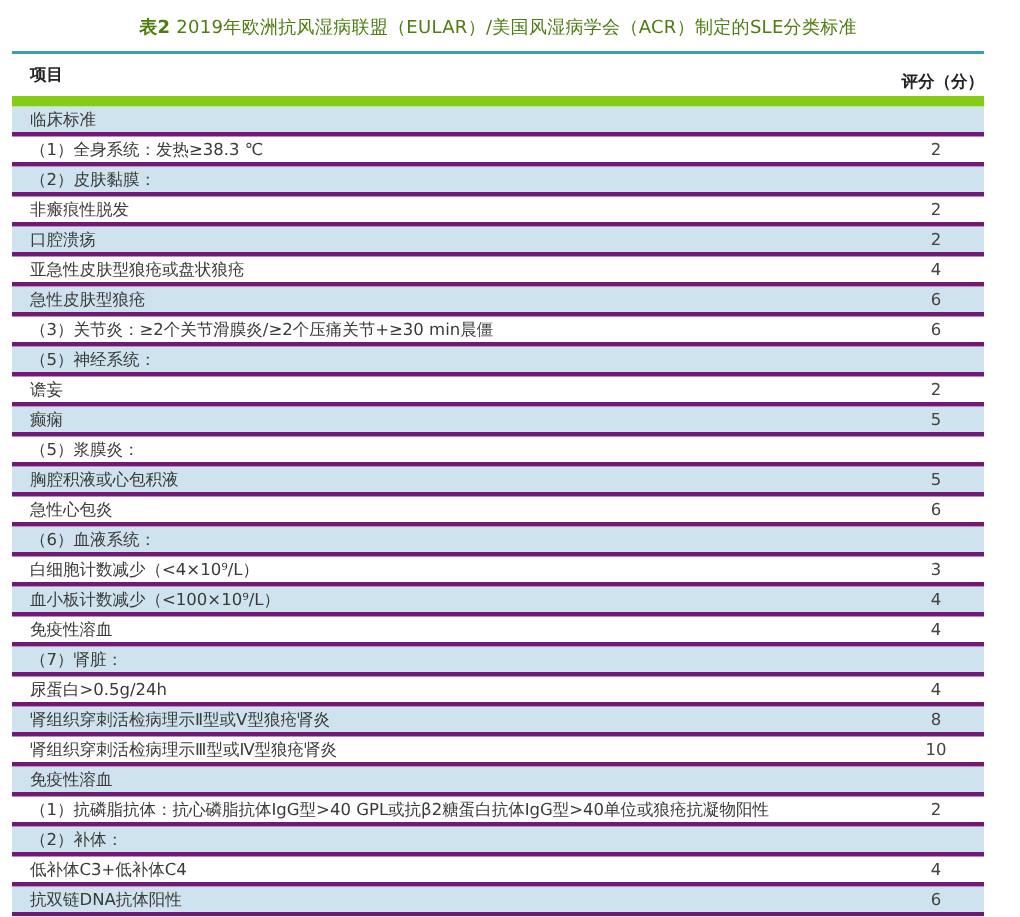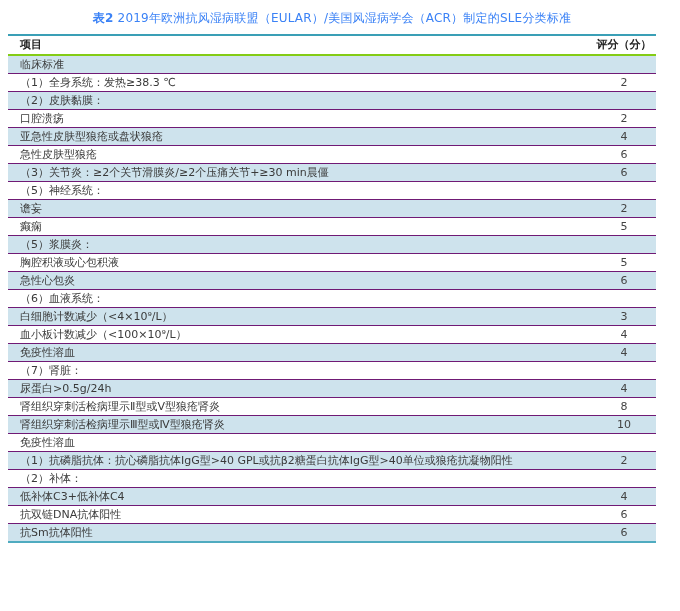--- a/index.html
+++ b/index.html
@@ -12,64 +12,64 @@
     width: 680px;
     height: 611px;
     padding: 8px 0 0 8px;
     background: #ffffff;
     overflow: hidden;
   }
   .title {
     width: 648px;
     text-align: center;
     font-size: 12px;
-    color: #3b82f6;
+    color: #4d7c0f;
     margin: 2px 0 7px 0;
     letter-spacing: 0.2px;
   }
   .title .bold { font-weight: bold; }
   .title .rest { margin-left: 4px; }
   table.criteria {
     width: 648px;
     border-collapse: collapse;
     border-top: 2px solid #3a9fb6;
     border-bottom: 2px solid #4fabc0;
     table-layout: fixed;
   }
   thead th {
     font-size: 11px;
     font-weight: bold;
     color: #222222;
     text-align: left;
     padding: 3px 0 3px 12px;
-    border-bottom: 2px solid #84cc16;
+    border-bottom: 7px solid #84cc16;
     line-height: 12px;
     white-space: nowrap;
   }
   thead th.score {
     width: 64px;
-    text-align: center;
-    padding: 2px 0 3px 0;
+    text-align: right;
+    padding: 13px 0 3px 0;
   }
   tbody td {
     font-size: 11px;
     color: #3a3a3a;
     padding: 2px 0 2px 12px;
     line-height: 13px;
     white-space: nowrap;
     overflow: hidden;
   }
   tbody td.score {
     text-align: center;
     padding: 2px 0;
     color: #444444;
   }
   tbody tr { background: #ffffff; }
   tbody tr:nth-child(odd) { background: #cee3ed; }
-  tbody tr + tr { border-top: 1px solid #701a75; }
+  tbody tr + tr { border-top: 3px solid #701a75; }
 </style>
 </head>
 <body>
 
 <div class="page">
 
   <div class="title">
     <span class="bold">表2</span><span class="rest">2019年欧洲抗风湿病联盟（EULAR）/美国风湿病学会（ACR）制定的SLE分类标准</span>
   </div>
 
@@ -87,20 +87,24 @@
         </tr>
         <tr>
           <td class="item">（1）全身系统：发热≥38.3 ℃</td>
           <td class="score">2</td>
         </tr>
         <tr>
           <td class="item">（2）皮肤黏膜：</td>
           <td class="score"></td>
         </tr>
         <tr>
+          <td class="item">非瘢痕性脱发</td>
+          <td class="score">2</td>
+        </tr>
+        <tr>
           <td class="item">口腔溃疡</td>
           <td class="score">2</td>
         </tr>
         <tr>
           <td class="item">亚急性皮肤型狼疮或盘状狼疮</td>
           <td class="score">4</td>
         </tr>
         <tr>
           <td class="item">急性皮肤型狼疮</td>
           <td class="score">6</td>

